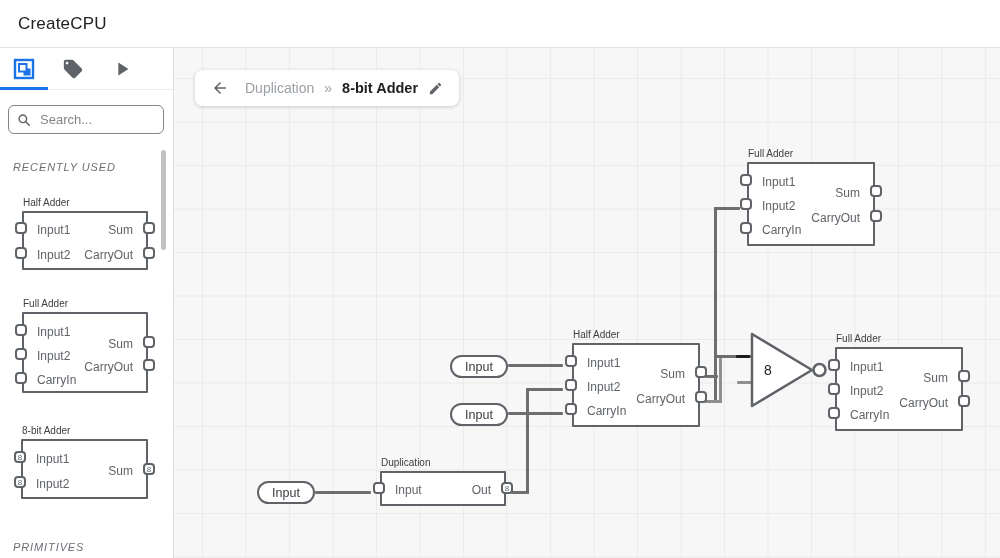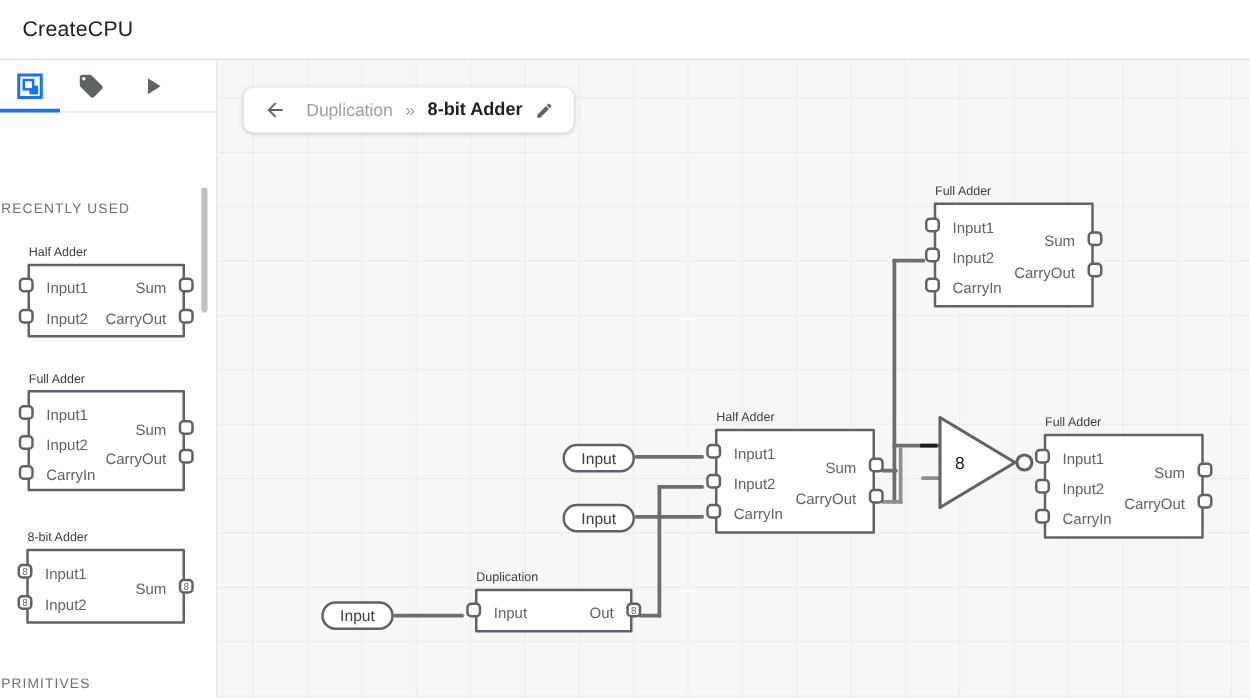--- a/index.html
+++ b/index.html
@@ -16,21 +16,21 @@
              border-right:1px solid #e0e0e0; }
   .tabbar { position:absolute; left:0; top:0; width:100%; height:42px; border-bottom:1px solid #e8eaed;
             display:flex; align-items:center; padding-left:12px; gap:25px; }
   .tab { width:24px; height:26px; display:flex; align-items:center; justify-content:center; cursor:pointer; }
   .tab-underline { position:absolute; left:0; top:39px; width:48px; height:3px; background:#1a73e8; }
   .searchbox { position:absolute; left:8px; top:57px; width:156px; height:29px; border:1.5px solid #80868b;
                border-radius:6px; display:flex; align-items:center; padding:0 8px; background:#fff; }
   .searchbox input { border:none; outline:none; width:110px; font-size:13px; color:#3c4043;
                      font-family:"Liberation Sans", sans-serif; background:transparent; margin-left:7px; }
   .searchbox input::placeholder { color:#80868b; }
-  .section-label { position:absolute; left:1px; font-size:11px; color:#6b7075; letter-spacing:.9px; }
+  .section-label { position:absolute; left:13px; font-size:11px; color:#6b7075; letter-spacing:.9px;font-style:italic; }
   .scroll-thumb { position:absolute; left:161px; top:102px; width:5px; height:100px; background:#c1c1c1; border-radius:3px; }
 
   
   .node { position:absolute; cursor:grab; }
   .node-title { font-size:10px; color:#3c4043; margin:0 0 3px 1px; white-space:nowrap; }
   .node-box { position:relative; background:#fff; border:2px solid #5f6368; border-radius:1px; }
   .port { position:absolute; width:12px; height:12px; background:#fff; border:2px solid #5f6368;
           border-radius:4px; z-index:3; }
   .port.pl { left:-9px; } .port.pr { right:-9px; }
   .port.p8 { font-size:8px; line-height:9px; text-align:center; color:#5f6368; }
@@ -80,20 +80,27 @@
       </svg>
     </div>
     <div class="tab">
       <svg width="22" height="22" viewBox="0 0 24 24">
         <path fill="#5f6368" d="M8 5v14l11-7z"></path>
       </svg>
     </div>
   </div>
   <div class="tab-underline"></div>
 
+  <div class="searchbox">
+    <svg width="14" height="14" viewBox="0 0 24 24">
+      <circle cx="10" cy="10" r="6.5" fill="none" stroke="#5f6368" stroke-width="2.4"></circle>
+      <line x1="15" y1="15" x2="21" y2="21" stroke="#5f6368" stroke-width="2.6" stroke-linecap="round"></line>
+    </svg>
+    <input type="text" placeholder="Search..." style="">
+  </div>
 
   <div class="section-label" style="top:113px">RECENTLY USED</div>
 
   <div class="node" style="left:22px; top:149px">
     <div class="node-title">Half Adder</div>
     <div class="node-box" style="width:126px; height:59px">
       <div class="port pl" style="top:9px"></div>
       <div class="port pl" style="top:34px"></div>
       <div class="port pr" style="top:9px"></div>
       <div class="port pr" style="top:34px"></div>

